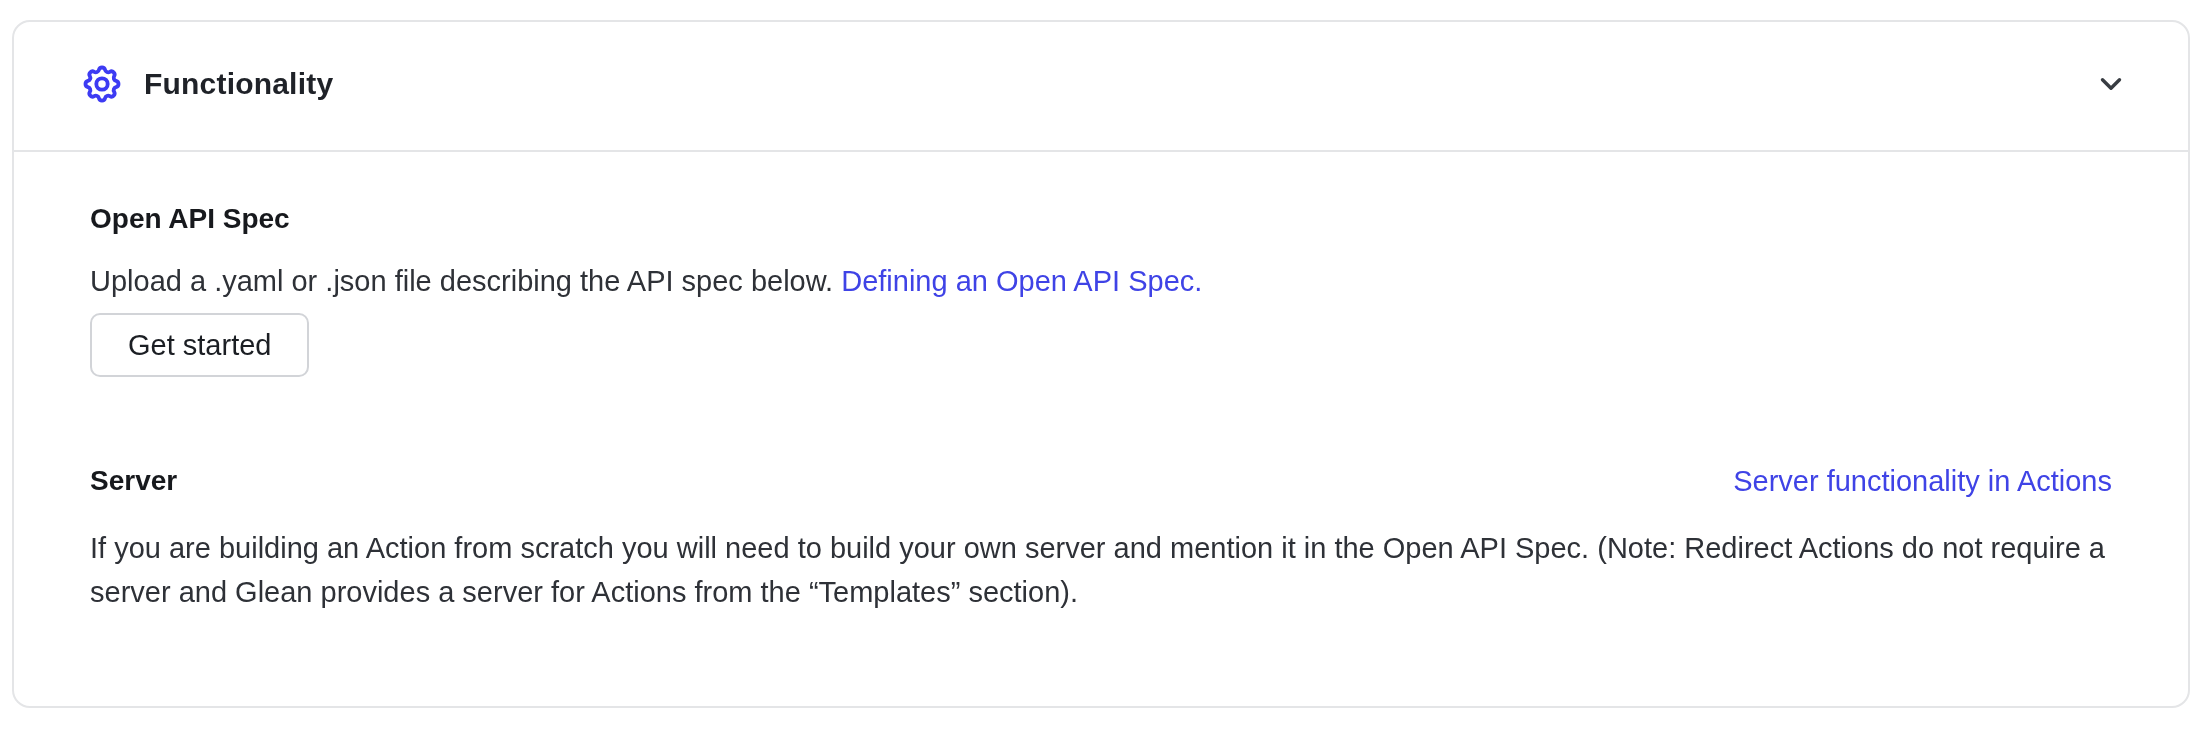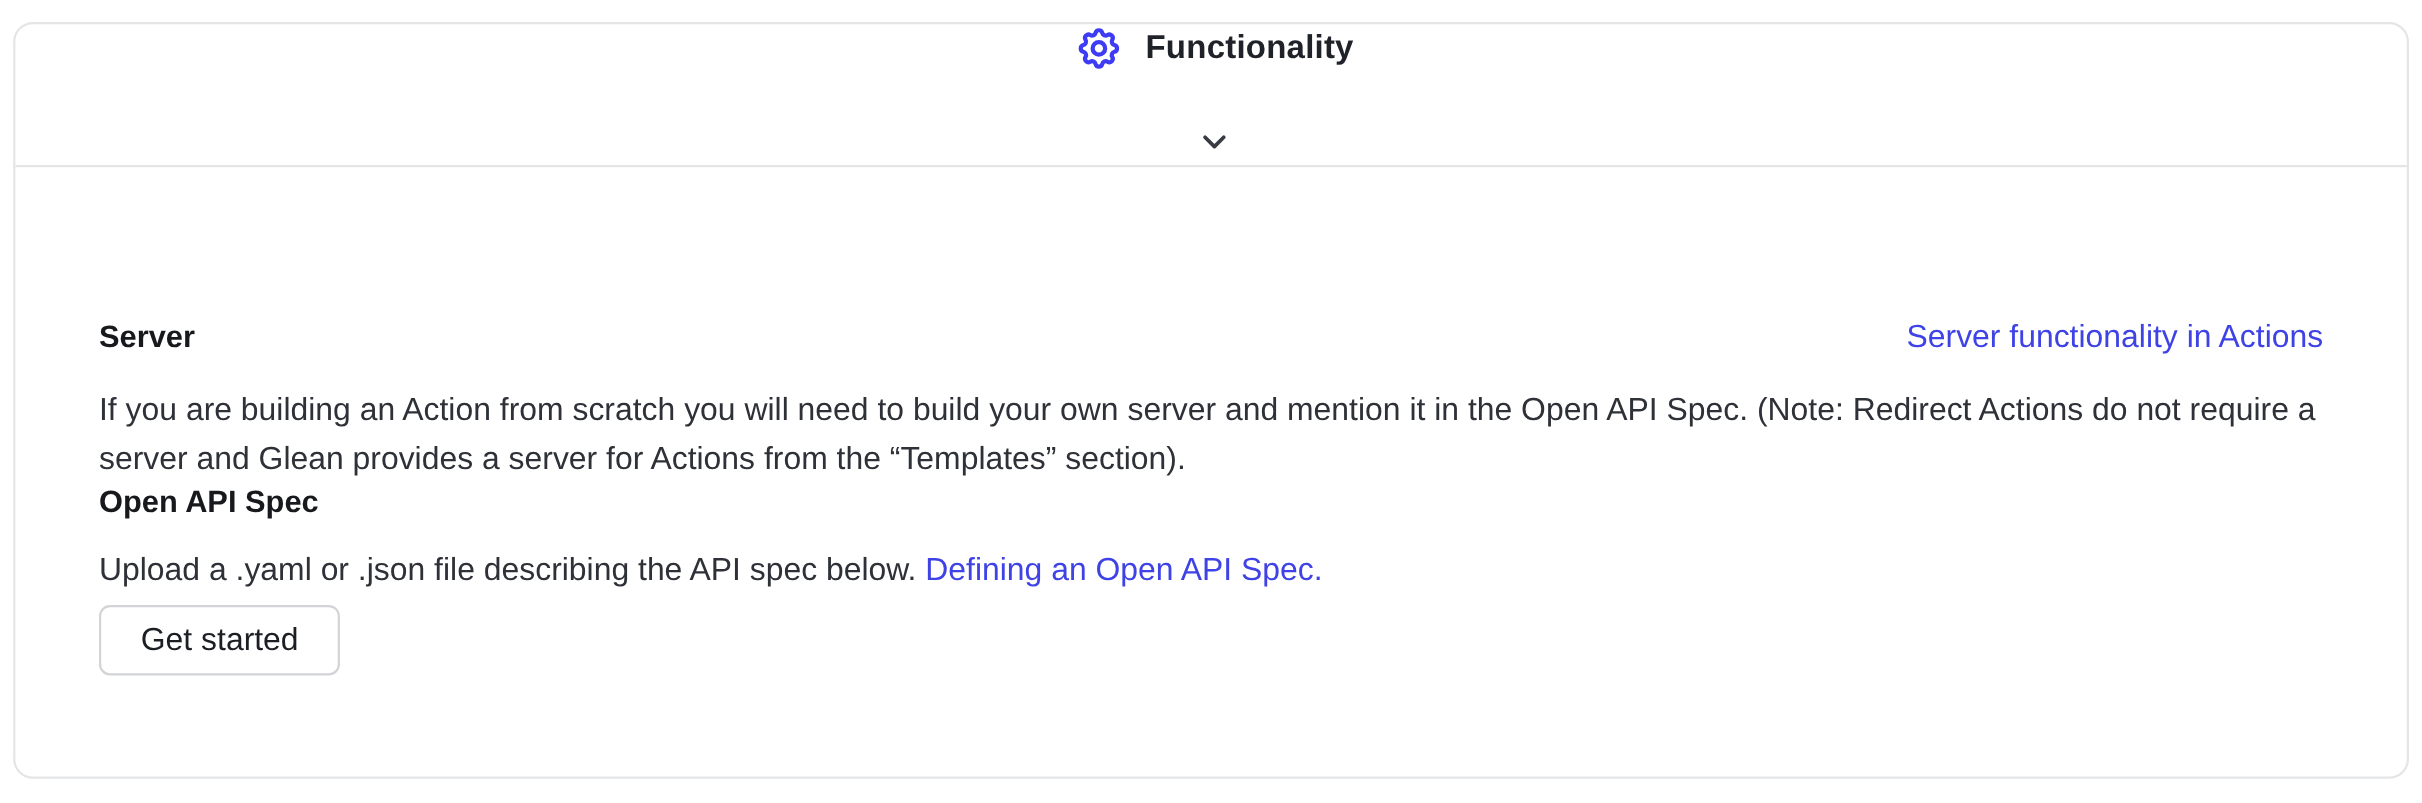--- a/index.html
+++ b/index.html
@@ -12,21 +12,21 @@
   *{margin:0;padding:0;box-sizing:border-box;}
   html,body{width:2202px;height:730px;background:#ffffff;overflow:hidden;
     font-family:"Liberation Sans","DejaVu Sans",sans-serif;}
   .card{
     position:absolute;left:12px;top:20px;width:2178px;height:688px;
     background:#ffffff;border:2px solid var(--border);border-radius:18px;
   }
   .card-header{
     height:130px;display:flex;align-items:center;justify-content:space-between;
     padding:0 60px 4px 66px;border-bottom:2px solid var(--border);
-    cursor:pointer;background:transparent;flex-direction:column;
+    cursor:pointer;background:transparent;
   }
   .header-left{display:flex;align-items:center;gap:20px;}
   .gear{width:44px;height:44px;color:var(--accent-blue);display:block;}
   .card-title{
     font-size:30px;font-weight:600;color:#1f2228;letter-spacing:0.2px;
   }
   .chevron{width:34px;height:34px;color:#383c42;display:block;}
   .card-body{padding:50px 76px 0 76px;}
   h3.sub-heading{
     font-size:28px;font-weight:600;color:var(--heading-text);line-height:34px;
@@ -67,31 +67,31 @@
     </div>
     <span>
       <svg class="chevron" viewBox="0 0 24 24" fill="none" stroke="currentColor" stroke-width="2.4" stroke-linecap="round" stroke-linejoin="round">
         <polyline points="6 9 12 15 18 9"></polyline>
       </svg>
     </span>
   </header>
 
   <div class="card-body">
 
-    <div class="subsection server-section">
-      <div class="server-row">
-        <h3 class="sub-heading">Server</h3>
-        <a class="link server-link" href="#">Server functionality in Actions</a>
-      </div>
-      <p class="body-text server-desc">If you are building an Action from scratch you will need to build your own server and mention it in the Open API Spec. (Note: Redirect Actions do not require a server and Glean provides a server for Actions from the “Templates” section).</p>
-    </div>
-
     <div class="subsection">
       <h3 class="sub-heading">Open API Spec</h3>
       <p class="body-text openapi-desc">
         <span>Upload a .yaml or .json file describing the API spec below.</span>
         <a class="link" href="#">Defining an Open API Spec.</a>
       </p>
       <button class="get-started">Get started</button>
     </div>
 
+    <div class="subsection server-section">
+      <div class="server-row">
+        <h3 class="sub-heading">Server</h3>
+        <a class="link server-link" href="#">Server functionality in Actions</a>
+      </div>
+      <p class="body-text server-desc">If you are building an Action from scratch you will need to build your own server and mention it in the Open API Spec. (Note: Redirect Actions do not require a server and Glean provides a server for Actions from the “Templates” section).</p>
+    </div>
+
   </div>
 </section>
 
 </body></html>

